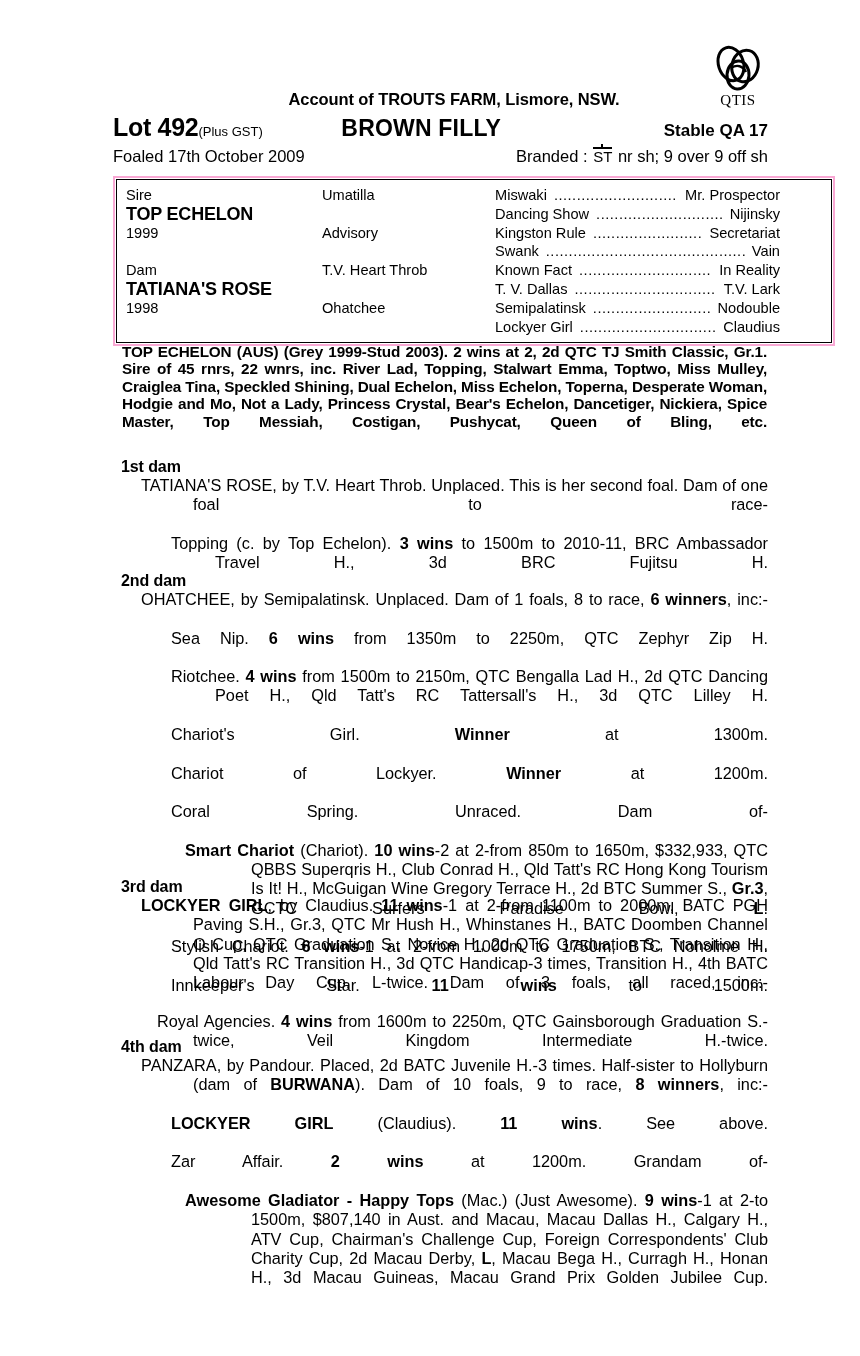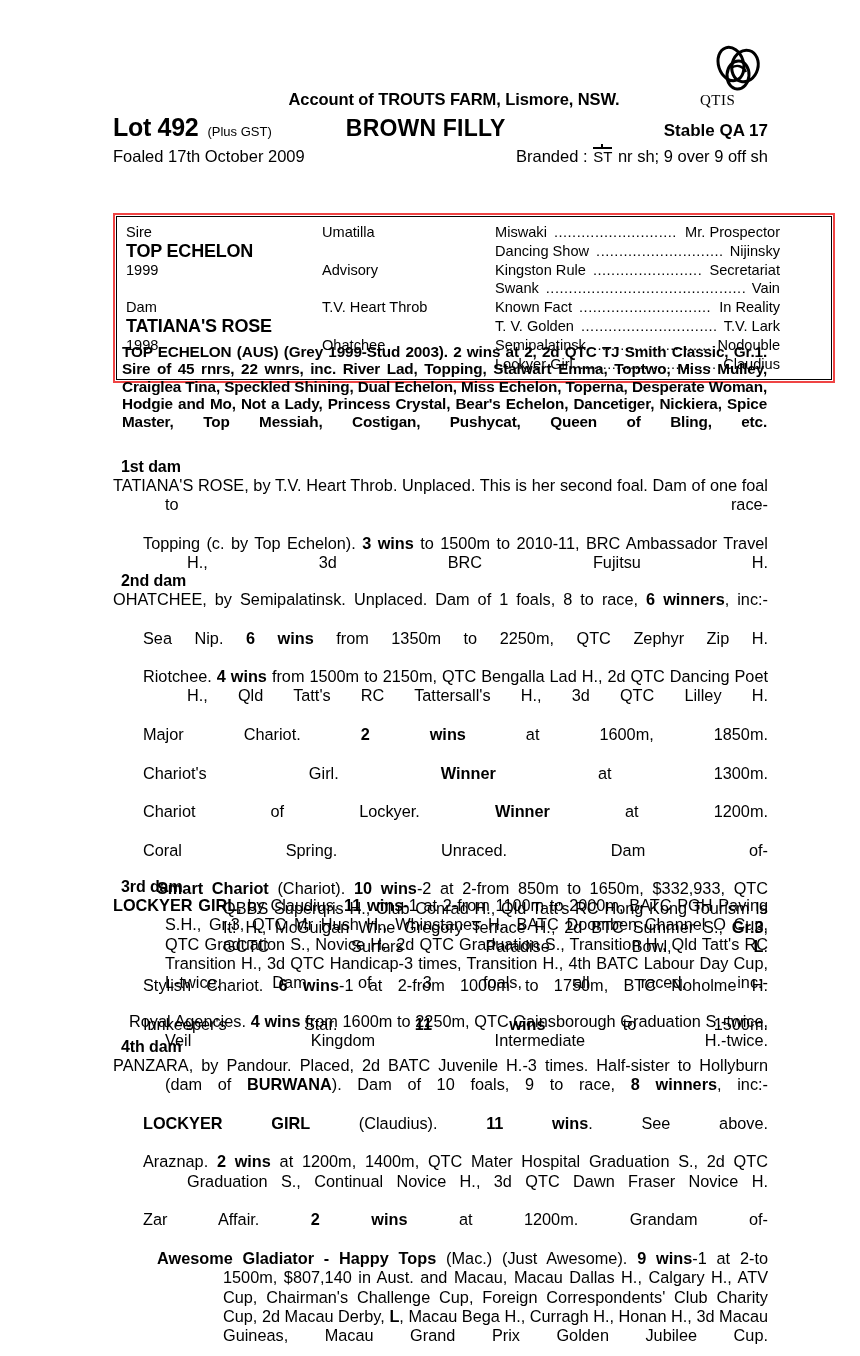--- a/index.html
+++ b/index.html
@@ -17,21 +17,21 @@
     overflow: hidden;
   }
 
   
   .qtis {
     position: absolute;
     left: 700px;
     top: 44px;
     width: 76px;
     height: 66px;
-    text-align: left;
+    text-align: center;
   }
   .qtis svg { display: block; margin: 0 auto; }
   .qtis-word {
     font-family: "Liberation Serif", serif;
     font-size: 15px;
     letter-spacing: 0.5px;
     line-height: 1;
     margin-top: 1px;
   }
 
@@ -59,21 +59,21 @@
   }
   .lot-block { white-space: nowrap; }
   .lot-label {
     font-size: 25px;
     font-weight: bold;
     letter-spacing: -0.3px;
   }
   .lot-gst {
     font-size: 13px;
     font-weight: normal;
-    margin-left: 9px;
+    margin-left: 0;
   }
   .colour-sex {
     font-size: 23px;
     font-weight: bold;
     letter-spacing: 0.2px;
     position: relative;
     left: -42px;
   }
   .stable {
     font-size: 17px;
@@ -116,24 +116,23 @@
     height: 4px;
     background: #000;
   }
 
   
   .ped-outer {
     position: absolute;
     left: 113px;
     top: 176px;
     width: 722px;
-    border: 2px solid #ef4444;
+    border: 2px solid #f9a8d4;
     padding: 1px;
     box-sizing: border-box;
-    margin-top: 37px;
   }
   .ped-inner {
     border: 1px solid #000;
     padding: 6px 0 6px 9px;
     box-sizing: border-box;
   }
   .ped-table {
     width: 100%;
     border-collapse: collapse;
     font-size: 14.6px;
@@ -186,21 +185,21 @@
   .dam-head {
     font-size: 16px;
     font-weight: bold;
     letter-spacing: -0.1px;
     margin-left: 8px;
   }
   .body-txt {
     font-size: 16.3px;
     line-height: 19.3px;
   }
-  .just { text-align: justify; }
+  .just { text-align: justify; margin-left: 28px; }
   .just:after { content: ""; display: inline-block; width: 100%; }
   b { font-weight: bold; }
 
   .sec { position: absolute; left: 113px; width: 655px; }
   .hang1 { padding-left: 52px; text-indent: -52px; }
   .hang2 { padding-left: 74px; text-indent: -44px; }
   .hang3 { padding-left: 110px; text-indent: -66px; }
   .hang4 { padding-left: 52px; text-indent: -36px; }
 </style>
 </head>
@@ -290,21 +289,21 @@
                 <span class="gp-fill">................................................................................</span>
                 <span class="gp-sire">In Reality</span>
               </div>
             </td>
           </tr>
           <tr>
             <td class="col-a ped-strong">TATIANA'S ROSE</td>
             <td class="col-b"></td>
             <td class="col-c">
               <div class="gp-line">
-                <span class="gp-name">T. V. Golden</span>
+                <span class="gp-name">T. V. Dallas</span>
                 <span class="gp-fill">................................................................................</span>
                 <span class="gp-sire">T.V. Lark</span>
               </div>
             </td>
           </tr>
           <tr>
             <td class="col-a">1998</td>
             <td class="col-b">Ohatchee</td>
             <td class="col-c">
               <div class="gp-line">
@@ -337,21 +336,20 @@
     <div class="body-txt just hang1">TATIANA'S ROSE, by T.V. Heart Throb. Unplaced. This is her second foal. Dam of one foal to race-</div>
     <div class="body-txt just hang2"><span>Topping (c. by Top Echelon). </span><b>3 wins</b><span> to 1500m to 2010-11, BRC Ambassador Travel H., 3d BRC Fujitsu H.</span></div>
   </div>
 
   <div class="sec" style="top:572px;">
     <div class="dam-head">2nd dam</div>
     <div class="body-txt just hang1"><span>OHATCHEE, by Semipalatinsk. Unplaced. Dam of 1 foals, 8 to race, </span><b>6 winners</b><span>, inc:-</span></div>
 
     <div class="body-txt just hang2"><span>Sea Nip. </span><b>6 wins</b><span> from 1350m to 2250m, QTC Zephyr Zip H.</span></div>
     <div class="body-txt just hang2"><span>Riotchee. </span><b>4 wins</b><span> from 1500m to 2150m, QTC Bengalla Lad H., 2d QTC Dancing Poet H., Qld Tatt's RC Tattersall's H., 3d QTC Lilley H.</span></div>
-    <div class="body-txt just hang2"><span>Major Chariot. </span><b>2 wins</b><span> at 1600m, 1850m.</span></div>
     <div class="body-txt just hang2"><span>Chariot's Girl. </span><b>Winner</b><span> at 1300m.</span></div>
     <div class="body-txt just hang2"><span>Chariot of Lockyer. </span><b>Winner</b><span> at 1200m.</span></div>
     <div class="body-txt just hang2"><span>Coral Spring. Unraced. Dam of-</span></div>
 
     <div class="body-txt just hang3"><b>Smart Chariot</b><span> (Chariot). </span><b>10 wins</b><span>-2 at 2-from 850m to 1650m, $332,933, QTC QBBS Superqris H., Club Conrad H., Qld Tatt's RC Hong Kong Tourism Is It! H., McGuigan Wine Gregory Terrace H., 2d BTC Summer S., </span><b>Gr.3</b><span>, GCTC Surfers Paradise Bowl, </span><b>L</b><span>.</span></div>
 
     <div class="body-txt just hang2"><span>Stylish Chariot. </span><b>6 wins</b><span>-1 at 2-from 1000m to 1750m, BTC Noholme H.</span></div>
     <div class="body-txt just hang2"><span>Innkeeper's Star. </span><b>11 wins</b><span> to 1500m.</span></div>
   </div>
 
@@ -360,19 +358,18 @@
     <div class="body-txt just hang1"><b>LOCKYER GIRL</b><span>, by Claudius. </span><b>11 wins</b><span>-1 at 2-from 1100m to 2000m, BATC PGH Paving S.H., Gr.3, QTC Mr Hush H., Whinstanes H., BATC Doomben Channel O Cup, QTC Graduation S., Novice H., 2d QTC Graduation S., Transition H., Qld Tatt's RC Transition H., 3d QTC Handicap-3 times, Transition H., 4th BATC Labour Day Cup, L-twice. Dam of 3 foals, all raced, inc:-</span></div>
     <div class="body-txt just hang4"><span>Royal Agencies. </span><b>4 wins</b><span> from 1600m to 2250m, QTC Gainsborough Graduation S.-twice, Veil Kingdom Intermediate H.-twice.</span></div>
   </div>
 
   <div class="sec" style="top:1038px;">
     <div class="dam-head">4th dam</div>
     <div class="body-txt just hang1"><span>PANZARA, by Pandour. Placed, 2d BATC Juvenile H.-3 times. Half-sister to Hollyburn (dam of </span><b>BURWANA</b><span>). Dam of 10 foals, 9 to race, </span><b>8 winners</b><span>, inc:-</span></div>
 
     <div class="body-txt just hang2"><b>LOCKYER GIRL</b><span> (Claudius). </span><b>11 wins</b><span>. See above.</span></div>
 
-    <div class="body-txt just hang2"><span>Araznap. </span><b>2 wins</b><span> at 1200m, 1400m, QTC Mater Hospital Graduation S., 2d QTC Graduation S., Continual Novice H., 3d QTC Dawn Fraser Novice H.</span></div>
     <div class="body-txt just hang2"><span>Zar Affair. </span><b>2 wins</b><span> at 1200m. Grandam of-</span></div>
 
     <div class="body-txt just hang3"><b>Awesome Gladiator - Happy Tops</b><span> (Mac.) (Just Awesome). </span><b>9 wins</b><span>-1 at 2-to 1500m, $807,140 in Aust. and Macau, Macau Dallas H., Calgary H., ATV Cup, Chairman's Challenge Cup, Foreign Correspondents' Club Charity Cup, 2d Macau Derby, </span><b>L</b><span>, Macau Bega H., Curragh H., Honan H., 3d Macau Guineas, Macau Grand Prix Golden Jubilee Cup.</span></div>
   </div>
 
 </div>
 
 </body></html>

